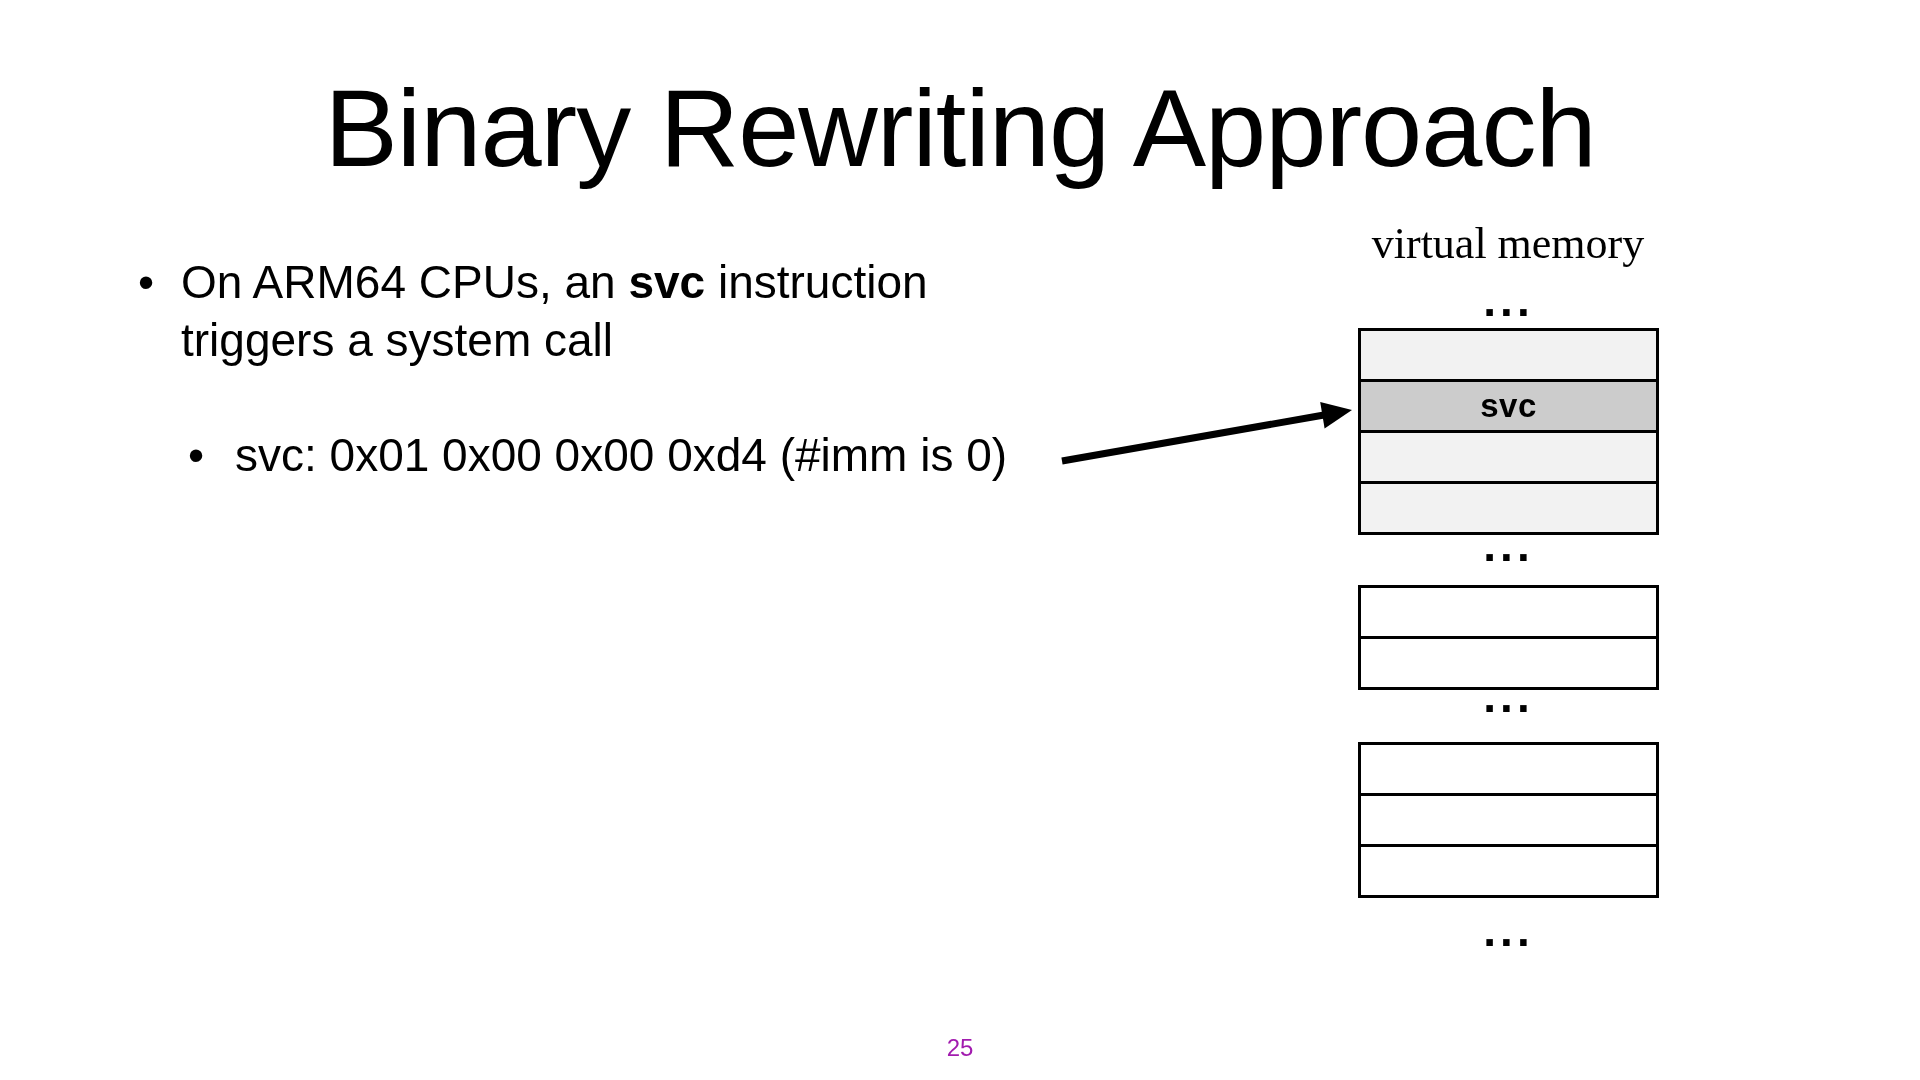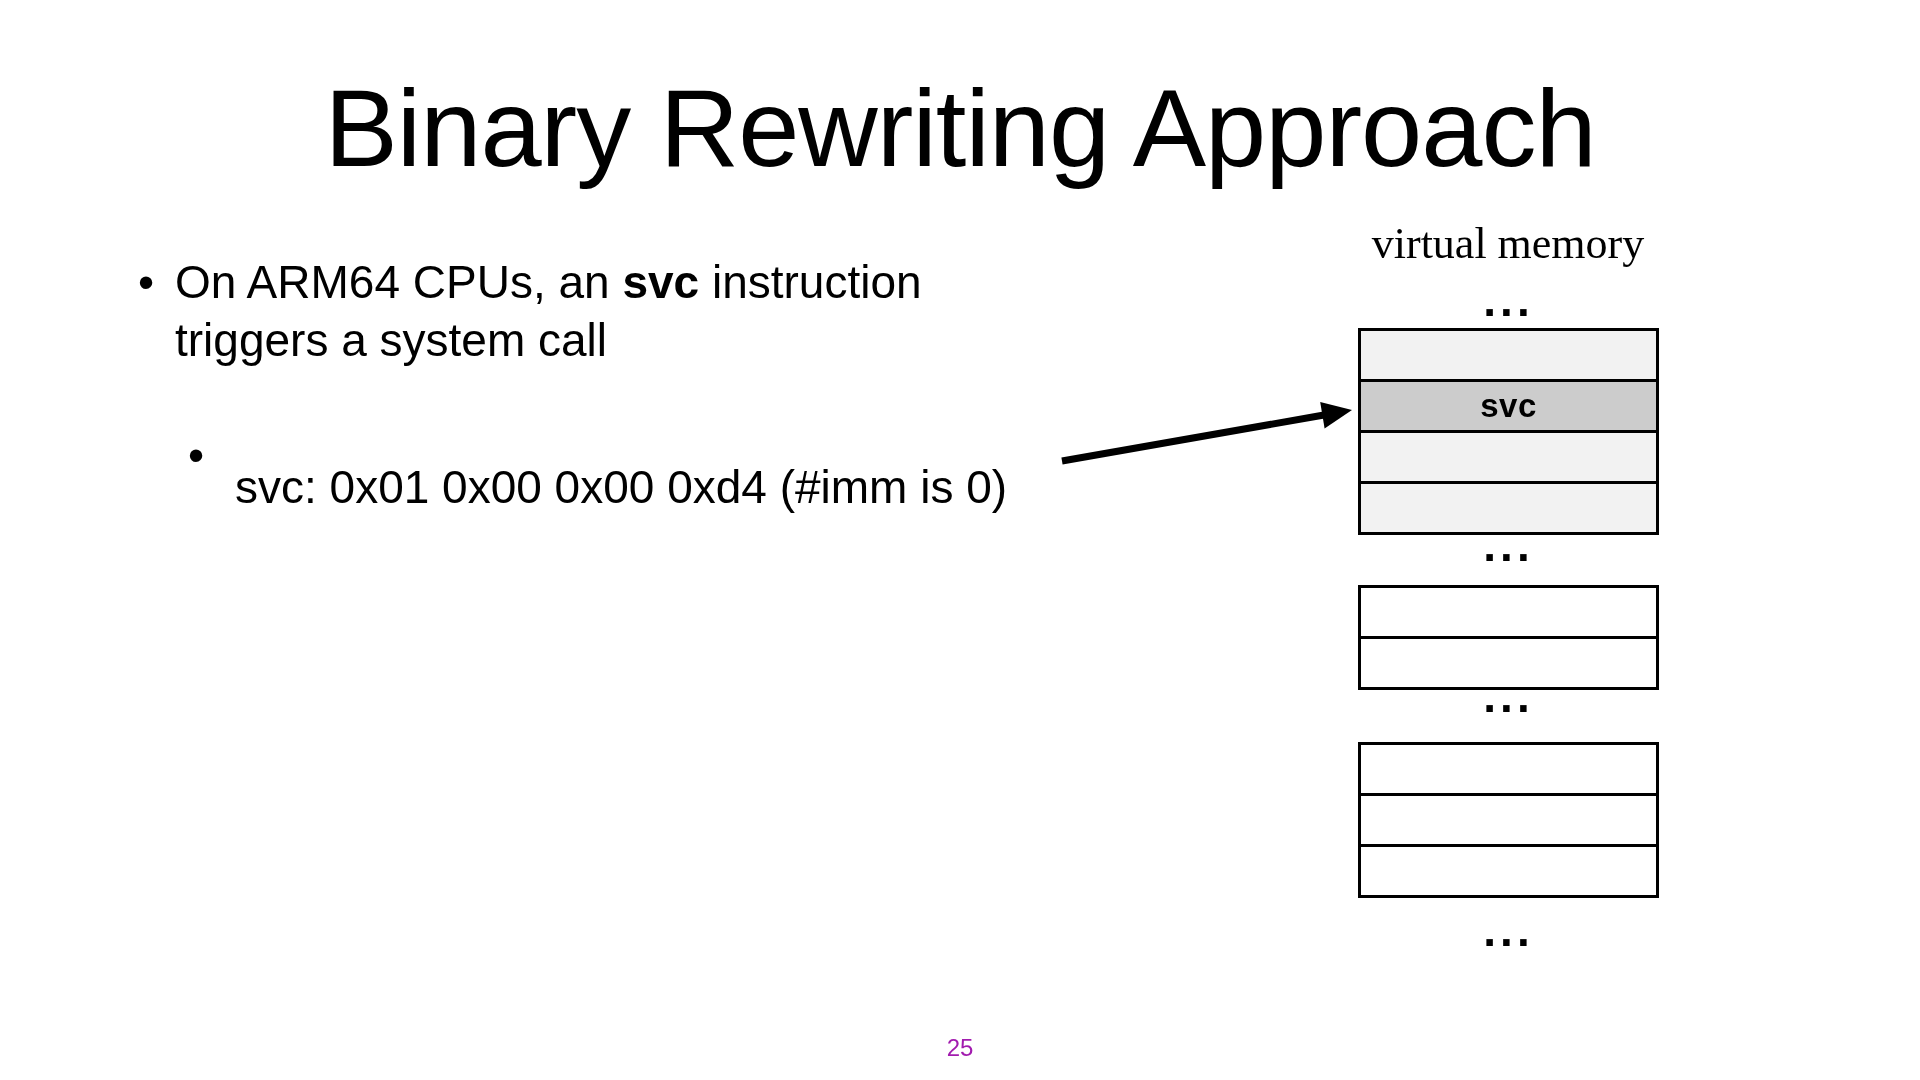--- a/index.html
+++ b/index.html
@@ -31,24 +31,24 @@
     font-size: 46px;
     line-height: 58px;
   }
   .bullet .marker {
     flex: 0 0 auto;
     display: inline-block;
   }
   .bullet p { margin: 0; }
   .main-bullet { left: 138px; top: 253px; }
   .main-bullet .marker { width: 37px; }
-  .main-bullet p { width: 880px; }
+  .main-bullet p { width: 880px; margin-left: 6px; }
   .sub-bullet { left: 188px; top: 426px; }
   .sub-bullet .marker { width: 47px; }
-  .sub-bullet p { width: 900px; white-space: nowrap; margin-top: 32px; }
+  .sub-bullet p { width: 900px; white-space: nowrap; }
   .bullet b { font-weight: bold; }
 
   .arrow-layer {
     position: absolute;
     left: 0; top: 0;
     width: 1920px; height: 1080px;
     pointer-events: none;
   }
 
   .vm-label {

